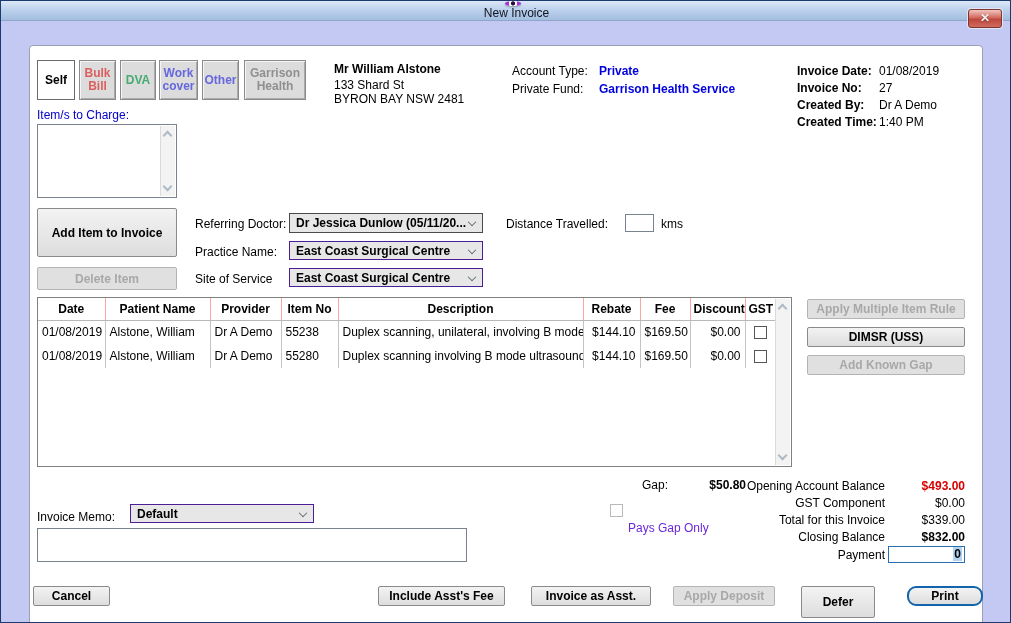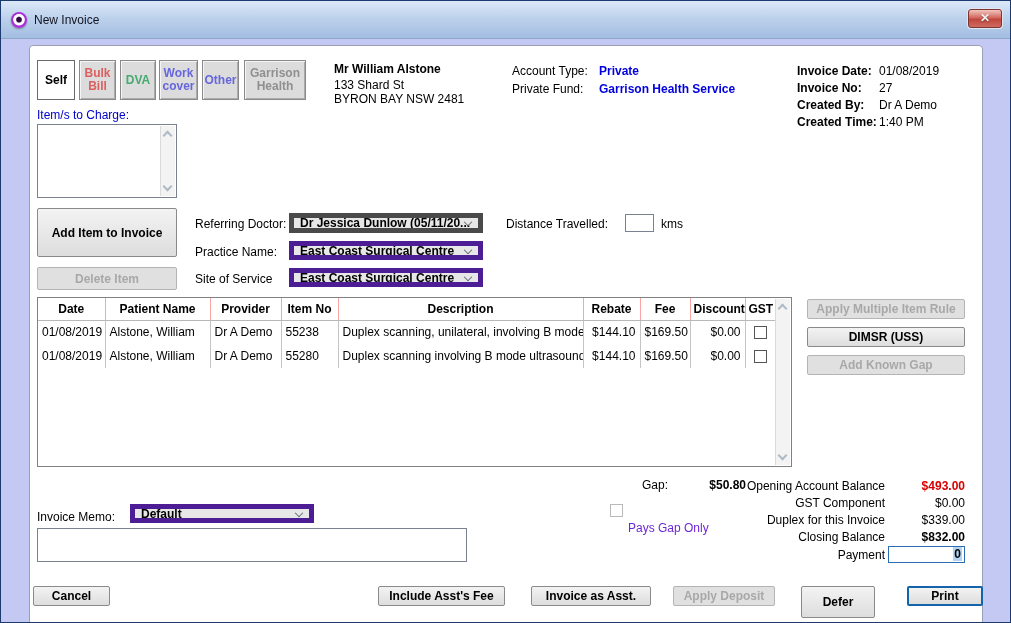--- a/index.html
+++ b/index.html
@@ -4,24 +4,24 @@
 <style>
   * { box-sizing: border-box; margin: 0; padding: 0; }
   html,body { background:#6b6b7a; }
   .window {
     position: relative; width: 1011px; height: 623px;
     font-family: "Liberation Sans", sans-serif; font-size: 12px; color:#000;
     background: #c3c9f3; border: 1px solid #1c3a6e; overflow: hidden;
   }
   
   .titlebar {
-    position: absolute; left:0; top:0; right:0; height:38px;
+    position: absolute; left:0; top:0; right:0; height:20px;
     background: linear-gradient(#dce8f8 0%, #bdd2ec 45%, #a3bee1 100%);
     border-bottom: 1px solid #8fa6c8;
-    display:flex; align-items:center; padding-left:10px;
+    display:flex; align-items:center; padding-left:22px;flex-direction:column;
   }
   .app-icon {
     width:16px; height:16px; border-radius:50%; margin-right:7px;
     background: radial-gradient(circle at 50% 48%, #2d0a3e 0 20%, #ffffff 30% 46%, #a92fd6 54% 80%, #6d1b9a 100%);
     box-shadow: 0 1px 2px rgba(0,0,0,.35);
   }
   .titletext { font-size:12px; color:#11131f; }
   .close-btn {
     position:absolute; right:8px; top:8px; width:34px; height:19px;
     background: linear-gradient(#f0c6c0 0%, #d3695f 45%, #bf473d 55%, #cf6a60 100%);
@@ -65,21 +65,21 @@
   .btn {
     background: linear-gradient(#f3f3f3, #dddddd);
     border:1px solid #8a8a8a; border-radius:2px;
     font-weight:bold; font-size:12px; color:#000;
     display:flex; align-items:center; justify-content:center; cursor:default;
   }
   .btn.disabled { color:#a8a8a8; background:#e0e0e0; border-color:#b4b4b4; }
   .btn.focused { border:2px solid #1464ac; }
   
   .dd {
-    position:absolute; background:#e7e7e7; border:5px solid #4c1d95;
+    position:absolute; background:#e7e7e7; border:1px solid #4c1d95;
     font-weight:bold; display:flex; align-items:center;
     padding:0 20px 0 6px; cursor:default; white-space:nowrap; overflow:hidden;
   }
   .dd .ddchev { position:absolute; right:7px; top:50%; width:6px; height:6px;
     border-right:1.5px solid #5a6570; border-bottom:1.5px solid #5a6570;
     transform: translateY(-65%) rotate(45deg); }
   .inputbox { background:#fff; border:1px solid #7a8290; font-family:inherit; font-size:12px; }
   
   .grid-wrap { position:absolute; left:7px; top:251px; width:755px; height:170px; border:1px solid #808080; background:#fff; }
   table.items { border-collapse:collapse; table-layout:fixed; width:737px; font-size:12px; }
@@ -266,21 +266,21 @@
 
     <div class="tot-row" style="left:672px; top:432px;">
       <span class="tot-label">Opening Account Balance</span>
       <span class="tot-val red-val">$493.00</span>
     </div>
     <div class="tot-row" style="left:672px; top:449px;">
       <span class="tot-label">GST Component</span>
       <span class="tot-val">$0.00</span>
     </div>
     <div class="tot-row" style="left:672px; top:466px;">
-      <span class="tot-label">Duplex for this Invoice</span>
+      <span class="tot-label">Total for this Invoice</span>
       <span class="tot-val">$339.00</span>
     </div>
     <div class="tot-row" style="left:672px; top:483px;">
       <span class="tot-label">Closing Balance</span>
       <span class="tot-val bold">$832.00</span>
     </div>
     <div class="abs" style="left:672px; top:502px; width:183px; text-align:right;">Payment</div>
     <div class="payment-input" style="left:858px; top:500px;">
       <span class="payment-sel">0</span>
     </div>
@@ -302,17 +302,17 @@
   </div>
   <div class="btn abs" style="left:530px; top:585px; width:120px; height:20px;">
     <span>Invoice as Asst.</span>
   </div>
   <div class="btn abs disabled" style="left:672px; top:585px; width:102px; height:20px;">
     <span>Apply Deposit</span>
   </div>
   <div class="btn abs" style="left:800px; top:585px; width:74px; height:32px;">
     <span>Defer</span>
   </div>
-  <div class="btn abs focused" style="left:906px; top:585px; width:76px; height:20px;">
+  <div class="btn abs focused" style="left:906px; top:585px; width:76px; height:20px;border-radius:9px;">
     <span>Print</span>
   </div>
 
 </div>
 
 </body></html>

